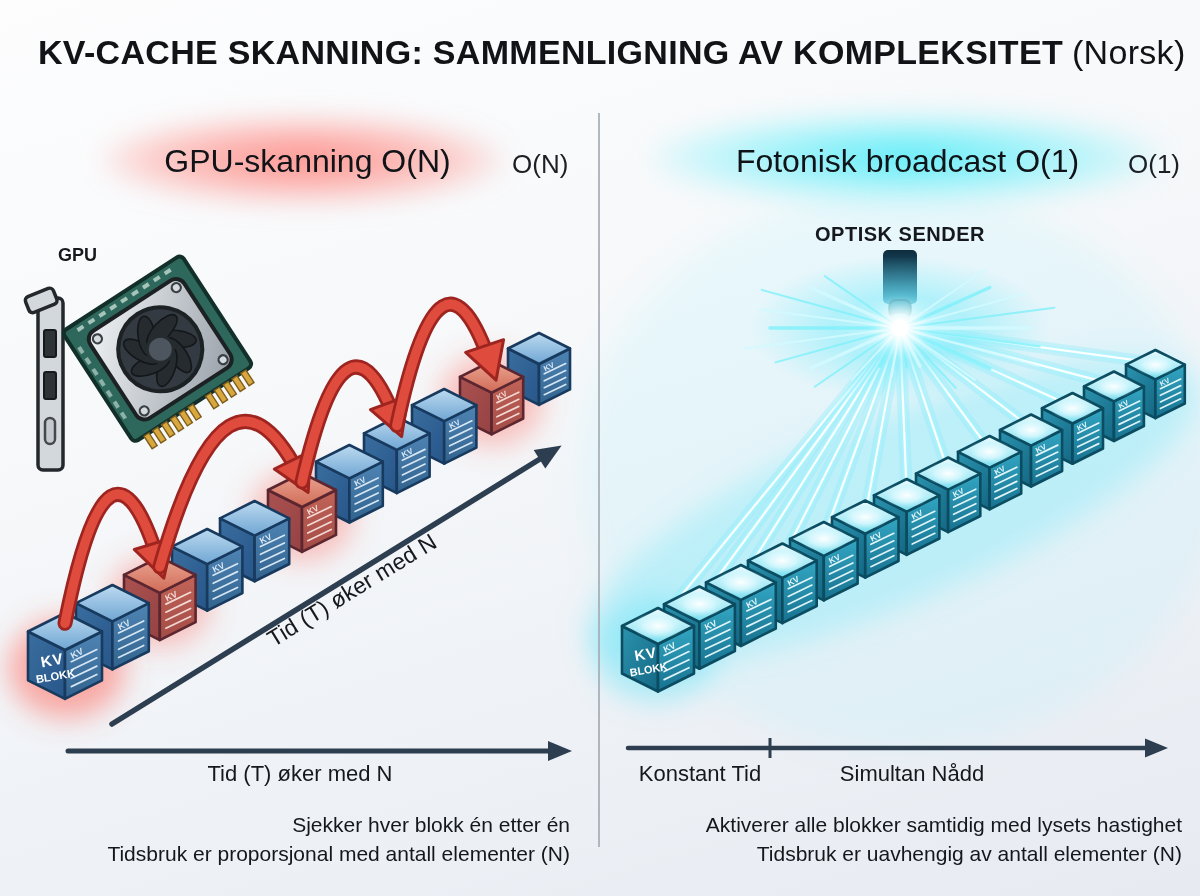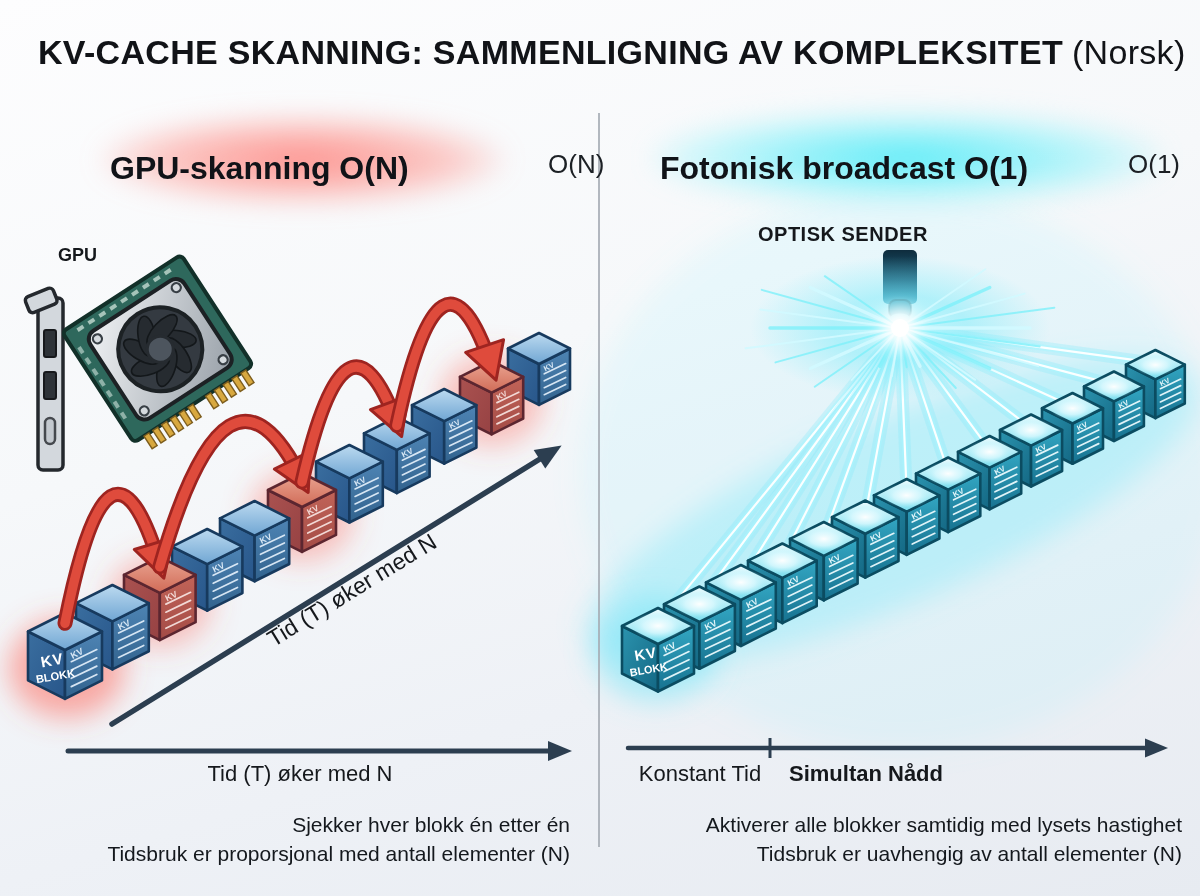--- a/index.html
+++ b/index.html
@@ -10,34 +10,34 @@
     color:#15181c;
   }
   .abs{position:absolute;}
   #page-title{left:38px;top:33px;font-size:34px;font-weight:700;letter-spacing:.3px;white-space:nowrap;color:#111317;}
   #page-title .suffix{font-weight:400;margin-left:9px;margin-top:16px;}
   .glow{position:absolute;filter:blur(13px);border-radius:50%;}
   #glow-red{left:100px;top:116px;width:405px;height:88px;
     background:radial-gradient(ellipse at center,rgba(255,94,86,.68) 0%,rgba(255,122,112,.38) 52%,rgba(255,122,112,0) 76%);}
   #glow-cyan{left:652px;top:112px;width:510px;height:92px;
     background:radial-gradient(ellipse at center,rgba(44,232,246,.78) 0%,rgba(110,240,250,.42) 52%,rgba(110,240,250,0) 78%);}
-  .panel-heading{top:150px;font-size:32px;font-weight:700;white-space:nowrap;color:#101318;}
+  .panel-heading{top:143px;font-size:32px;font-weight:400;text-align:center;white-space:nowrap;color:#101318;}
   #heading-left{left:110px;width:395px;}
   #heading-right{left:660px;width:495px;}
   .o-badge{top:149px;font-size:26px;font-weight:400;color:#1c2025;}
-  #o-left{left:512px;margin-left:36px;}
+  #o-left{left:512px;}
   #o-right{left:1128px;}
   #gpu-label{left:58px;top:245px;font-size:18px;font-weight:600;}
-  #sender-label{left:758px;top:223px;width:284px;font-size:20px;font-weight:700;letter-spacing:.5px;}
+  #sender-label{left:758px;top:223px;width:284px;text-align:center;font-size:20px;font-weight:700;letter-spacing:.5px;}
   #diag-label{left:232px;top:577px;width:240px;text-align:center;font-size:23px;
     transform:rotate(-31.5deg);white-space:nowrap;}
   .axis-label{top:761px;font-size:22px;text-align:center;white-space:nowrap;}
   #axis-label-left{left:120px;width:360px;}
   #axis-label-konstant{left:618px;width:164px;}
-  #axis-label-simultan{left:770px;width:192px;font-weight:bold;}
+  #axis-label-simultan{left:816px;width:192px;}
   .caption{font-size:21px;text-align:right;white-space:nowrap;color:#14181d;}
   .cap1{top:813px;}
   .cap2{top:842px;}
   #cap-left-1,#cap-left-2{left:30px;width:540px;}
   #cap-right-1,#cap-right-2{left:608px;width:574px;}
   #divider{left:598px;top:113px;width:2px;height:734px;background:#a6acb4;opacity:.85;}
   #diagram-svg{left:0;top:0;}
 </style>
 </head>
 <body>

